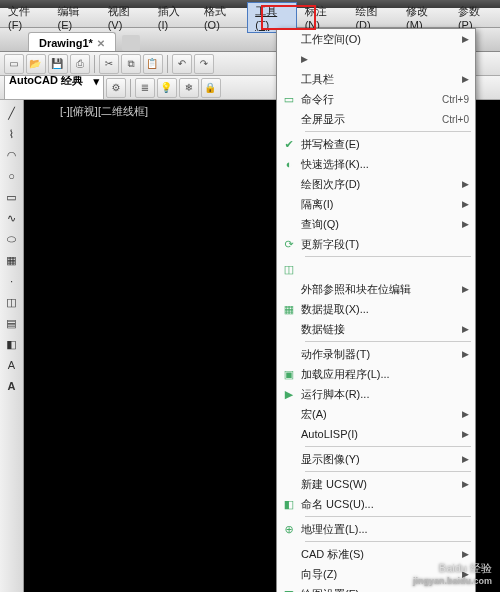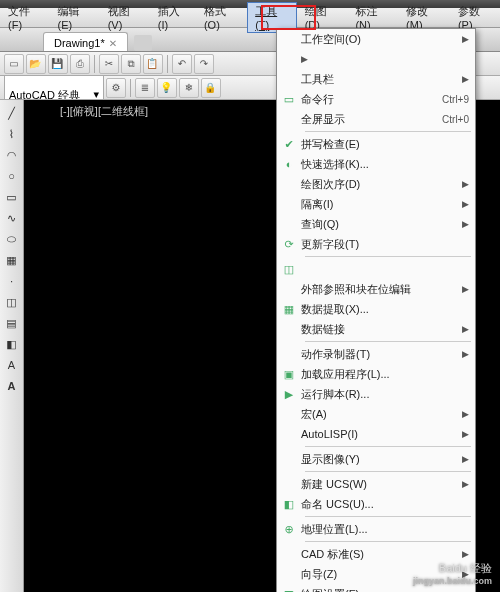--- a/index.html
+++ b/index.html
@@ -4,28 +4,28 @@
 <style>
 * { margin: 0; padding: 0; box-sizing: border-box; font-family: "Microsoft YaHei", sans-serif; font-size: 11px; }
 body { width: 500px; height: 592px; background: #1a1a1a; overflow: hidden; position: relative; }
 
 .titlebar { height: 8px; background: linear-gradient(#5a5a5a,#3a3a3a); }
 .menubar { height: 20px; background: linear-gradient(#f0f0f0,#d8d8d8); display: flex; align-items: center; border-bottom: 1px solid #999; }
 .menubar .menuitem { padding: 2px 8px; color: #222; cursor: default; }
 .menubar .menuitem.active { background: #c8d8ef; border: 1px solid #4a7ac0; padding: 1px 7px; text-decoration: underline; }
 .highlight-red { position: absolute; top: 5px; left: 261px; width: 55px; height: 25px; border: 2px solid #e02020; pointer-events: none; z-index: 50; }
 
-.tabbar { height: 24px; background: linear-gradient(#e8e8e8,#c8c8c8); display: flex; align-items: flex-end; padding-left: 43px; border-bottom: 1px solid #888; }
+.tabbar { height: 24px; background: linear-gradient(#e8e8e8,#c8c8c8); display: flex; align-items: flex-end; padding-left: 28px; border-bottom: 1px solid #888; font-weight: bold; }
 .tab { background: #fff; padding: 4px 10px 2px 10px; border-radius: 3px 3px 0 0; border: 1px solid #aaa; border-bottom: none; display: flex; align-items: center; gap: 4px; }
 .tab .close { color: #888; font-size: 10px; }
 .tab-new { width: 18px; height: 16px; background: #d0d0d0; margin-left: 6px; border-radius: 2px; }
 
 .tool-row { height: 24px; background: linear-gradient(#f4f4f4,#dedede); border-bottom: 1px solid #aaa; display: flex; align-items: center; padding: 0 4px; gap: 2px; overflow: hidden; }
 .tool-btn { width: 20px; height: 20px; background: linear-gradient(#fafafa,#e0e0e0); border: 1px solid #bbb; border-radius: 2px; display: flex; align-items: center; justify-content: center; font-size: 10px; color: #555; }
-.workspace-sel { width: 100px; height: 20px; background: #fff; border: 1px solid #aaa; display: flex; align-items: flex-start; padding: 12px 4px; font-size: 11px; justify-content: space-between; }
+.workspace-sel { width: 100px; height: 20px; background: #fff; border: 1px solid #aaa; display: flex; align-items: flex-end; padding: 12px 4px; font-size: 11px; justify-content: space-between; font-weight: bold; }
 .divider { width: 1px; height: 18px; background: #aaa; margin: 0 2px; }
 
 .work-area { display: flex; height: calc(592px - 8px - 20px - 24px - 24px - 24px); background: #000; position: relative; }
 .left-tools { width: 24px; background: linear-gradient(90deg,#f0f0f0,#d8d8d8); display: flex; flex-direction: column; align-items: center; padding-top: 4px; gap: 3px; border-right: 1px solid #999; }
 .ltool { width: 18px; height: 18px; display: flex; align-items: center; justify-content: center; font-size: 11px; color: #333; }
 .viewport { flex: 1; background: #000; position: relative; margin-left: 28px; }
 .viewport-label { position: absolute; top: 4px; left: 8px; color: #ccc; font-size: 11px; }
 
 
 .dropdown { position: absolute; top: 28px; left: 276px; width: 200px; background: #fafafa; border: 1px solid #8a8a8a; box-shadow: 2px 2px 6px rgba(0,0,0,.4); z-index: 40; }
@@ -44,22 +44,22 @@
 
 <div class="titlebar"></div>
 
 <div class="menubar">
     <div class="menuitem">文件(F)</div>
     <div class="menuitem">编辑(E)</div>
     <div class="menuitem">视图(V)</div>
     <div class="menuitem">插入(I)</div>
     <div class="menuitem">格式(O)</div>
     <div class="menuitem active">工具(T)</div>
+    <div class="menuitem">标注(N)</div>
     <div class="menuitem">绘图(D)</div>
-    <div class="menuitem">标注(N)</div>
     <div class="menuitem">修改(M)</div>
     <div class="menuitem">参数(P)</div>
   </div>
 <div class="highlight-red"></div>
 
 <div class="tabbar">
   <div class="tab">
     <span>Drawing1*</span>
     <span class="close">✕</span>
   </div>

